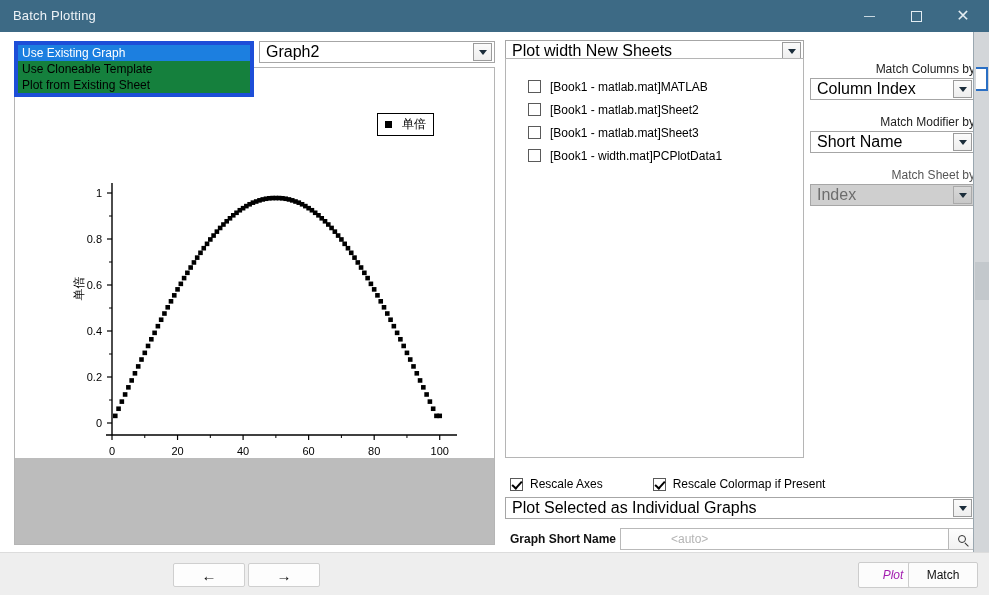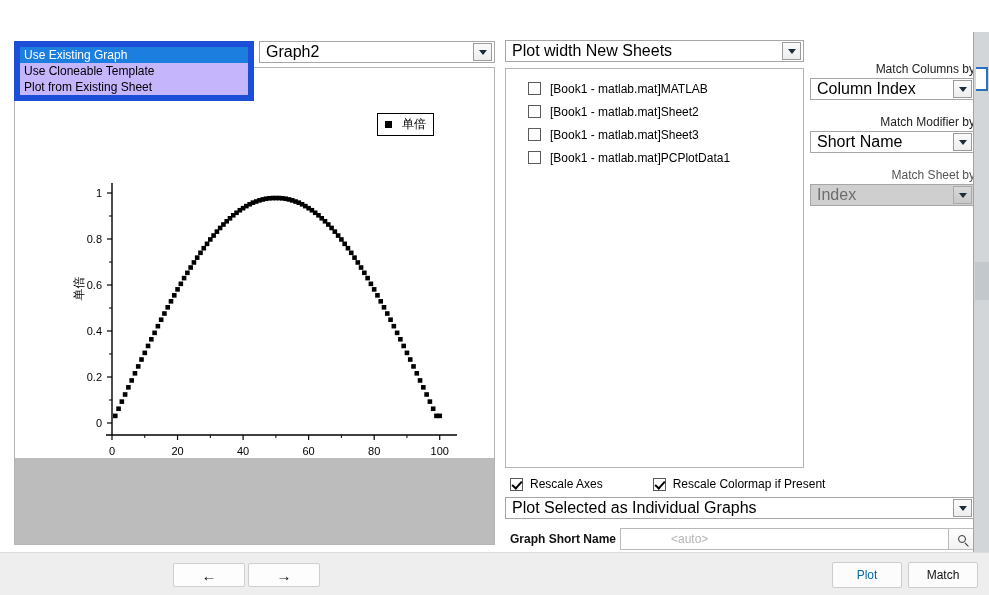--- a/index.html
+++ b/index.html
@@ -53,22 +53,22 @@
 
   
   .left-col {
     position: absolute; left: 8px; top: 5px;
     width: 487px; height: 508px;
   }
   
   .open-list {
     position: absolute; left: 6px; top: 4px;
     width: 240px;
-    background: #c4b5fd;
-    border: 6px solid #1d4ed8;
+    background: #15803d;
+    border: 4px solid #1d4ed8;
     z-index: 40;
   }
   .open-list-item {
     height: 16px; line-height: 16px;
     padding: 0 4px;
     font-size: 12px;
     white-space: nowrap;
   }
   .open-list-item.sel {
     background: #1c7fe0;
@@ -149,25 +149,25 @@
   
   .right-col {
     position: absolute; left: 502px; top: 5px;
     width: 480px; height: 508px;
   }
   .sheets-combo {
     position: absolute; left: 3px; top: 3px;
     width: 299px;
   }
   .list-panel {
-    position: absolute; left: 3px; top: 31px;
+    position: absolute; left: 3px; top: 21px;
     width: 299px; height: 400px;
     border: 1px solid #b5b5b5;
     background: #ffffff;
-    padding-top: 8px;
+    padding-top: 16px;
   }
   .list-row {
     height: 23px;
     display: flex; align-items: center;
     padding-left: 22px;
     font-size: 12px;
   }
   .cbox {
     width: 13px; height: 13px;
     border: 1px solid #5a5a5a;
@@ -291,21 +291,21 @@
 
   .act-btn {
     position: absolute; top: 9px;
     width: 70px; height: 26px;
     border: 1px solid #cccccc;
     border-radius: 2px;
     background: #fcfcfc;
     display: flex; align-items: center; justify-content: center;
     font-size: 12px;
   }
-  .btn-plot  { left: 832px; color: #0369a1; }
+  .btn-plot  { left: 858px; color: #a21caf; font-style: italic; }
   .btn-close { left: 908px; color: #111; }
 
   .axis-label-y {
     position: absolute;
     left: 52px; top: 212px;
     font-size: 12px;
     transform: rotate(-90deg);
     transform-origin: center center;
     white-space: nowrap;
   }
@@ -314,20 +314,32 @@
     left: 246px; top: 394px;
     font-size: 13px;
     white-space: nowrap;
   }
 </style>
 </head>
 <body>
 
 <div id="app">
 
+  <div class="titlebar">
+    <div class="titlebar-text">Batch Plotting</div>
+    <div class="win-btn win-min">
+      <span class="glyph-min"></span>
+    </div>
+    <div class="win-btn win-max">
+      <span class="glyph-max"></span>
+    </div>
+    <div class="win-btn win-close">
+      <span class="glyph-close">✕</span>
+    </div>
+  </div>
 
   <div class="body-area">
 
     <div class="left-col">
 
       <div class="open-list">
         <div class="open-list-item sel">Use Existing Graph</div>
         <div class="open-list-item">Use Cloneable Template</div>
         <div class="open-list-item">Plot from Existing Sheet</div>
       </div>
@@ -514,21 +526,21 @@
         <div class="list-row">
           <span class="cbox"></span>
           <span>[Book1 - matlab.mat]Sheet2</span>
         </div>
         <div class="list-row">
           <span class="cbox"></span>
           <span>[Book1 - matlab.mat]Sheet3</span>
         </div>
         <div class="list-row">
           <span class="cbox"></span>
-          <span>[Book1 - matlab.mat]PCPlotData1</span>
+          <span>[Book1 - width.mat]PCPlotData1</span>
         </div>
       </div>
 
       <div class="match-group">
         <div class="match-block">
           <div class="match-label">Match Columns by</div>
           <div class="combo">
             <span class="combo-text">Column Index</span>
             <span class="combo-arrow">
                 <i class="chev"></i>

